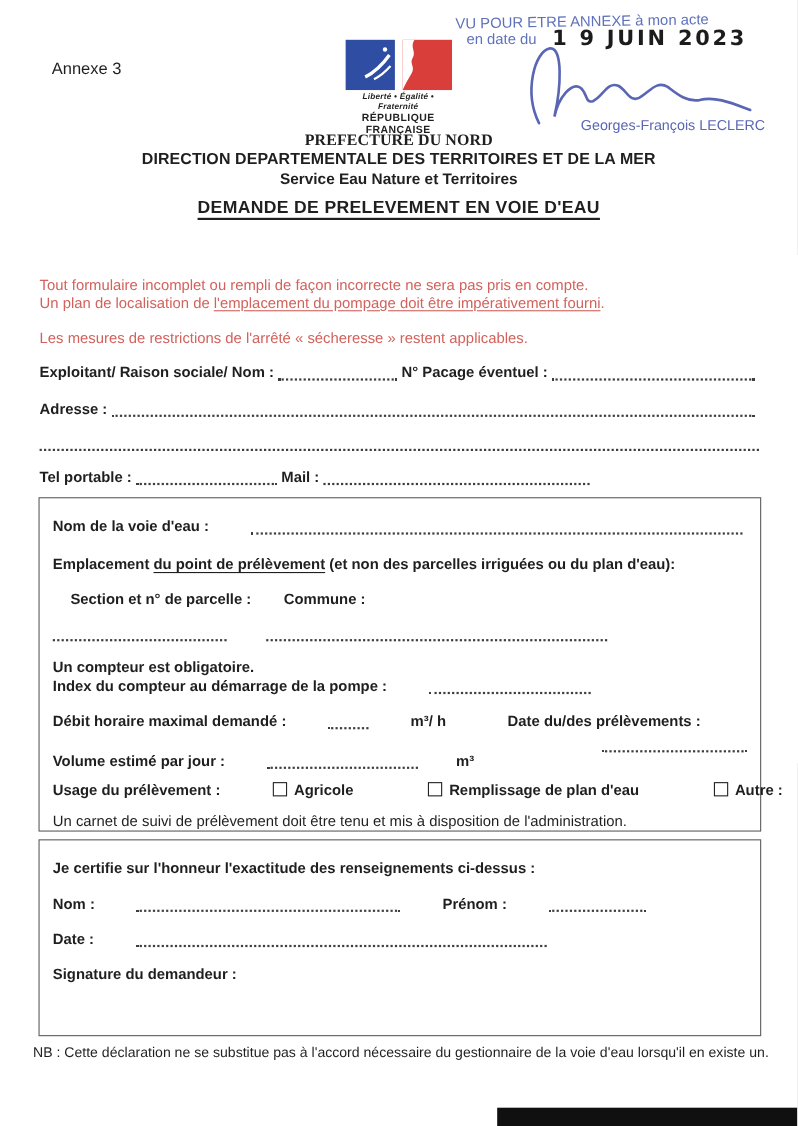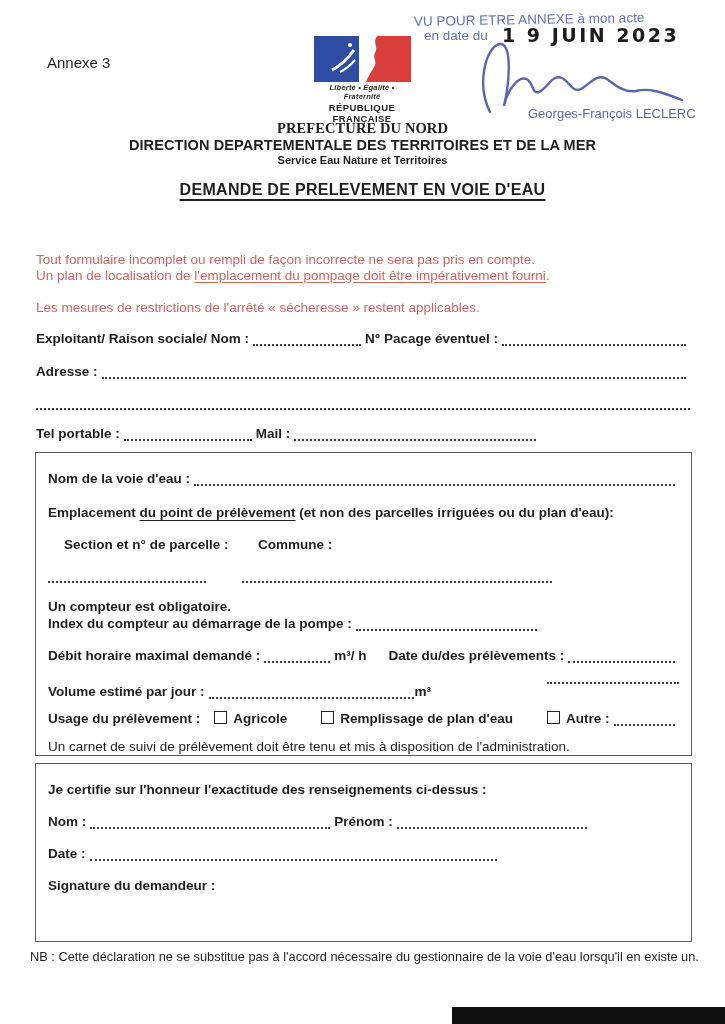--- a/index.html
+++ b/index.html
@@ -16,31 +16,31 @@
   .dots{display:inline-block;height:12px;border-bottom:2px dotted #3d3d3d;margin:0 4px;}
   .dots.grow{flex:1;}
   .red{color:#d2625c;}
   .red .ul{text-decoration:underline;text-underline-offset:2px;}
   .ulseg{text-decoration:underline;text-underline-offset:2.5px;}
   .box{position:absolute;border:1.4px solid #5c5c5c;background:#fff;}
   .cb{display:inline-block;width:11px;height:11px;border:1.6px solid #222;background:#fff;margin-right:6px;vertical-align:-1px;}
   .stamp-blue{color:#5e72bb;}
   .annexe{font-size:15px;}
   .hline{font-weight:700;font-size:14.5px;letter-spacing:.1px;}
-  .hline3{font-weight:700;font-size:11px;}
+  .hline3{font-weight:700;font-size:14px;}
   .title{font-weight:700;font-size:16px;text-decoration:underline;text-decoration-thickness:2px;text-underline-offset:4px;letter-spacing:.3px;}
   .stampdate{font-family:"DejaVu Sans",sans-serif;font-weight:700;font-size:19px;letter-spacing:2.5px;color:#1c1c1c;}
   .signer{color:#5a66b4;font-size:13px;}
   .logo{width:100px;text-align:center;}
   .logo .motto{font-size:7.5px;font-style:italic;font-weight:700;margin-top:1px;letter-spacing:.2px;}
   .logo .country{font-size:9.5px;font-weight:700;font-variant:small-caps;letter-spacing:.4px;margin-top:1px;}
   .nb{font-size:12.8px;}
   .scan-bar{position:absolute;background:#101010;}
   .unit{font-weight:700;}
-  .boxrow{position:absolute;left:12px;right:12px;}
+  .boxrow{position:absolute;left:12px;right:12px;gap:34px;}
 </style>
 </head>
 <body>
 
 <div class="page">
 
   <div class="abs annexe" style="left:47px;top:54px;">Annexe 3</div>
 
   <div class="abs logo" style="left:312px;top:36px;">
     <svg width="97" height="46" viewBox="0 0 97 46" style="display:block;margin:0 auto;">

